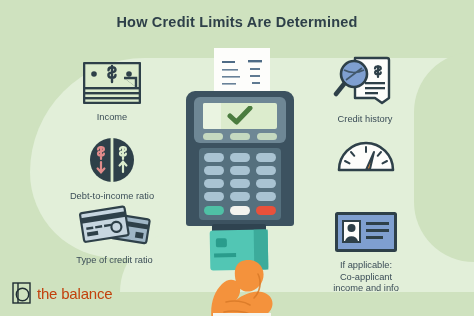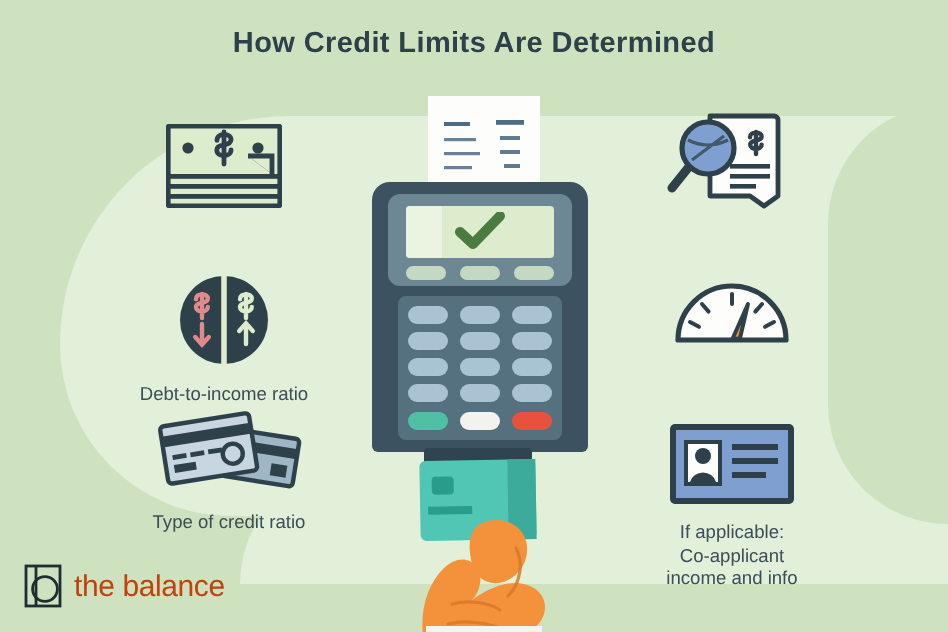--- a/index.html
+++ b/index.html
@@ -125,20 +125,21 @@
         <rect x="1" y="25" width="56" height="2.4" fill="#2e4049"></rect>
         <rect x="1" y="30" width="56" height="2.4" fill="#2e4049"></rect>
         <rect x="1" y="35" width="56" height="2.4" fill="#2e4049"></rect>
         <circle cx="11" cy="12" r="2.8" fill="#2e4049"></circle>
         <circle cx="46" cy="12" r="2.8" fill="#2e4049"></circle>
         <path d="M29 4 v16 M25.5 8.2c0-2 1.7-3 3.5-3s3.5.8 3.5 2.6-2 2.4-3.5 2.6-3.6.6-3.6 2.6 1.8 2.8 3.6 2.8 3.5-1 3.5-2.8" fill="none" stroke="#2e4049" stroke-width="2.4" stroke-linecap="round"></path>
         <path d="M41 16 h12 v9 z" fill="#2e4049"></path>
         <path d="M41 16 h12 v9" fill="#dceccd" stroke="#2e4049" stroke-width="2.4"></path>
       </svg>
     </span>
+    <div class="label">Income</div>
   </div>
 
   <div class="item" style="left:52px; top:137px; width:120px;">
     <span class="icon">
       <svg width="46" height="46" viewBox="0 0 46 46">
         <circle cx="23" cy="23" r="22" fill="#2e4049"></circle>
         <rect x="21.6" y="1" width="2.8" height="44" fill="#dceccd"></rect>
         <g fill="none" stroke="#e08b8b" stroke-width="2.2" stroke-linecap="round">
           <path d="M12 10 v12 M9 12.6c0-1.6 1.3-2.4 2.9-2.4s3 .7 3 2.1-1.6 1.9-2.9 2.1-3 .5-3 2.1 1.5 2.2 3 2.2 2.9-.8 2.9-2.2"></path>
           <path d="M12 25 v10 M8.6 31.5 L12 35.3 L15.4 31.5"></path>
@@ -185,20 +186,21 @@
         <g fill="#2e4049">
           <rect x="32" y="26" width="20" height="2.3"></rect>
           <rect x="32" y="31" width="20" height="2.3"></rect>
           <rect x="32" y="36" width="13" height="2.3"></rect>
         </g>
         <circle cx="21" cy="18" r="13" fill="#7f9fd0" stroke="#2e4049" stroke-width="2.6"></circle>
         <path d="M11 14 q10 5 20 0 M13 24 q8 -6 16 -12" fill="none" stroke="#2e4049" stroke-width="1.6" opacity=".75"></path>
         <path d="M11 28 L3 38" stroke="#2e4049" stroke-width="4.5" stroke-linecap="round"></path>
       </svg>
     </span>
+    <div class="label">Credit history</div>
   </div>
 
   <div class="item" style="left:308px; top:140px; width:115px;">
     <span class="icon">
       <svg width="58" height="32" viewBox="0 0 58 32">
         <path d="M2 30 a27 27 0 0 1 54 0 z" fill="#fdfdfb" stroke="#2e4049" stroke-width="2.6" stroke-linejoin="round"></path>
         <g stroke="#2e4049" stroke-width="2" stroke-linecap="round">
           <path d="M8 21 l4.5 2.4"></path>
             <path d="M14 12 l3.3 3.8"></path>
           <path d="M29 7 v5"></path>

